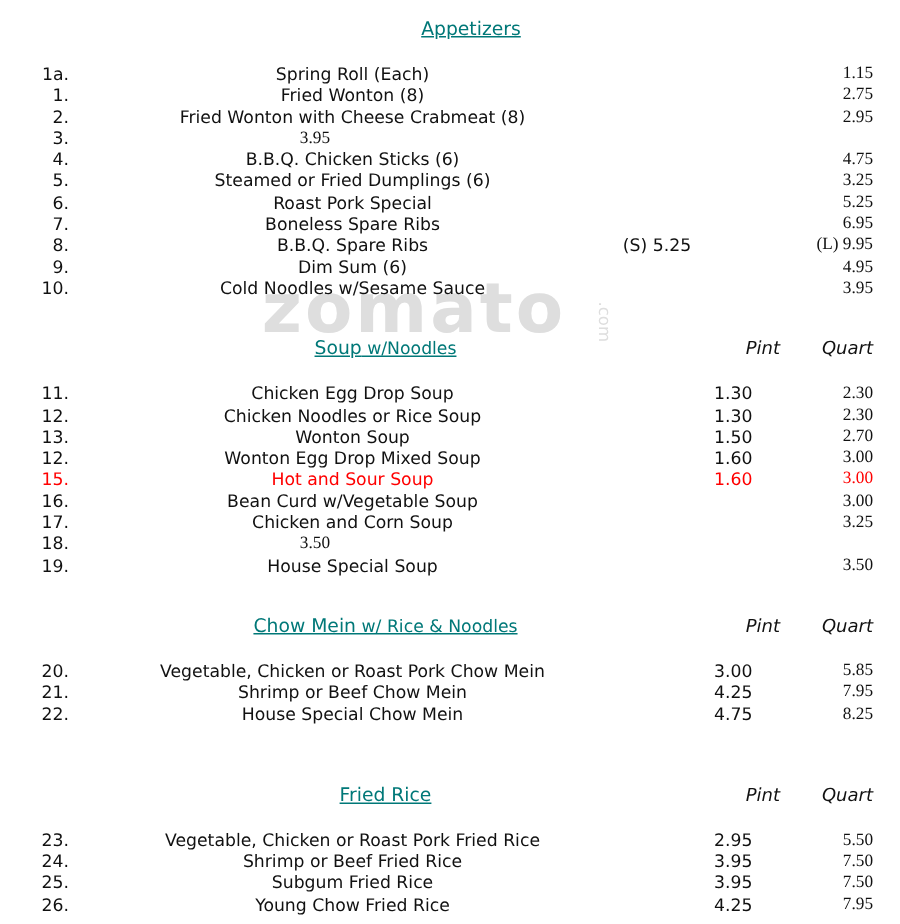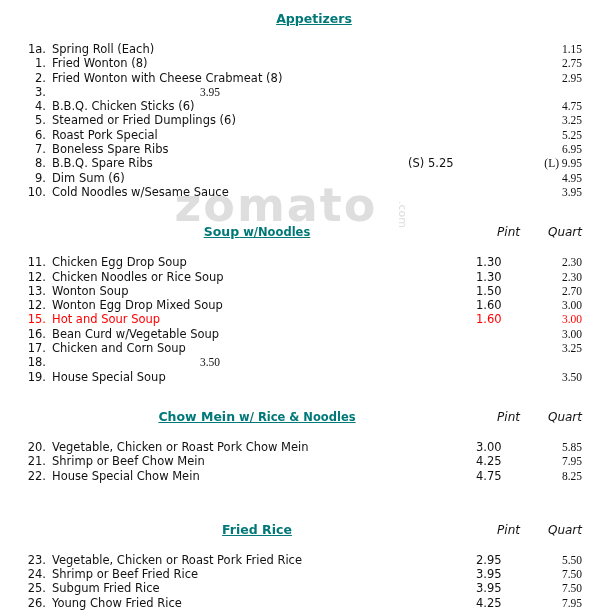--- a/index.html
+++ b/index.html
@@ -29,35 +29,35 @@
   .menu-section{margin-top:0;}
   .menu-section + .menu-section{margin-top:26px;}
   .menu-section:nth-child(4){margin-top:40px;}
   .sec-head{
     display:flex;align-items:baseline;
     padding:0 18px 0 16px;margin-bottom:12px;height:18px;
   }
   .head-spacer{width:30px;}
   .head-title{
     flex:1;text-align:center;color:var(--header-color);
-    font-weight:bold;font-size:12.5px;
+    font-weight:normal;font-size:12.5px;
   }
   .head-title .title-main,
   .head-title .title-rest{text-decoration:underline;}
   .head-title .title-rest{font-size:11.5px;}
   .head-pint,.head-quart{
     font-style:italic;font-size:12px;text-align:right;white-space:nowrap;
   }
   .head-pint{width:44px;margin-left:8px;}
   .head-quart{width:54px;margin-left:8px;}
   .no-columns .head-pint,.no-columns .head-quart{width:0;margin:0;overflow:hidden;}
   .menu-row{display:flex;padding:0 18px 0 16px;}
   .cell-num{width:30px;text-align:right;white-space:nowrap;}
-  .cell-name{flex:1;margin-left:6px;white-space:nowrap;overflow:hidden;}
-  .cell-note{width:60px;text-align:left;white-space:nowrap;}
+  .cell-name{flex:1;margin-left:16px;white-space:nowrap;overflow:hidden;text-align:center;}
+  .cell-note{width:60px;text-align:center;white-space:nowrap;}
   .cell-pint{width:44px;margin-left:8px;text-align:left;white-space:nowrap;}
   .cell-quart{
     width:54px;margin-left:8px;white-space:nowrap;
     display:flex;justify-content:flex-end;font-family:Liberation Serif, serif;
   }
   .menu-row.highlight{color:var(--highlight-color);}
 </style>
 </head>
 <body>
 

